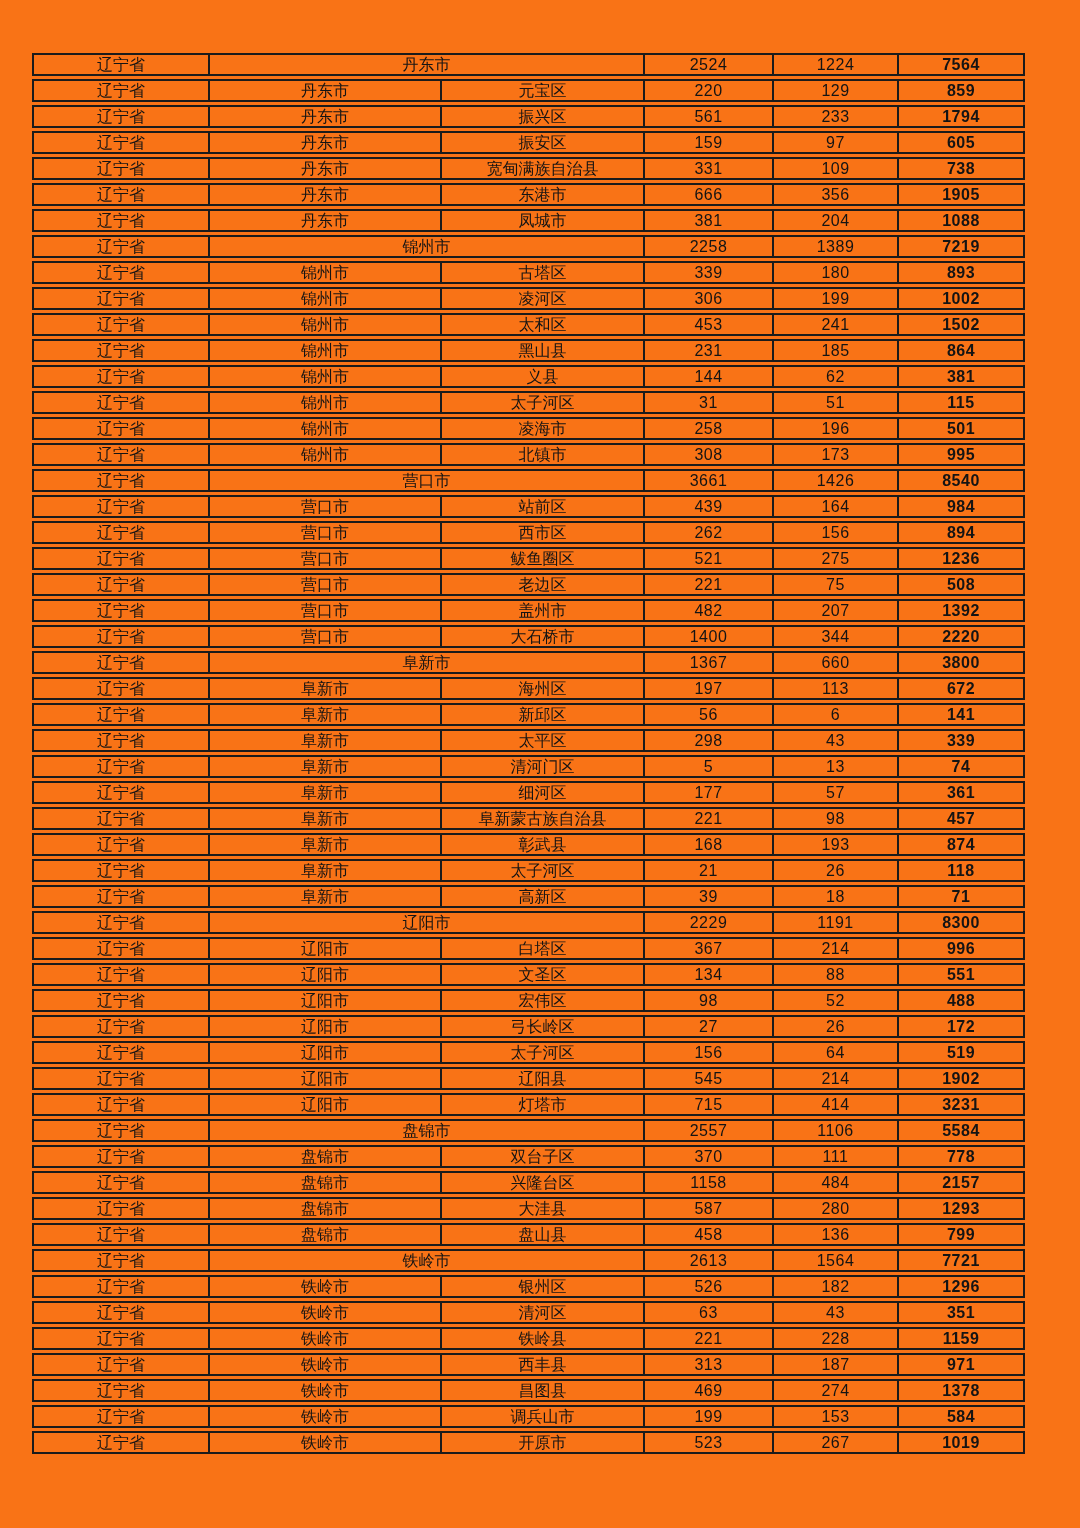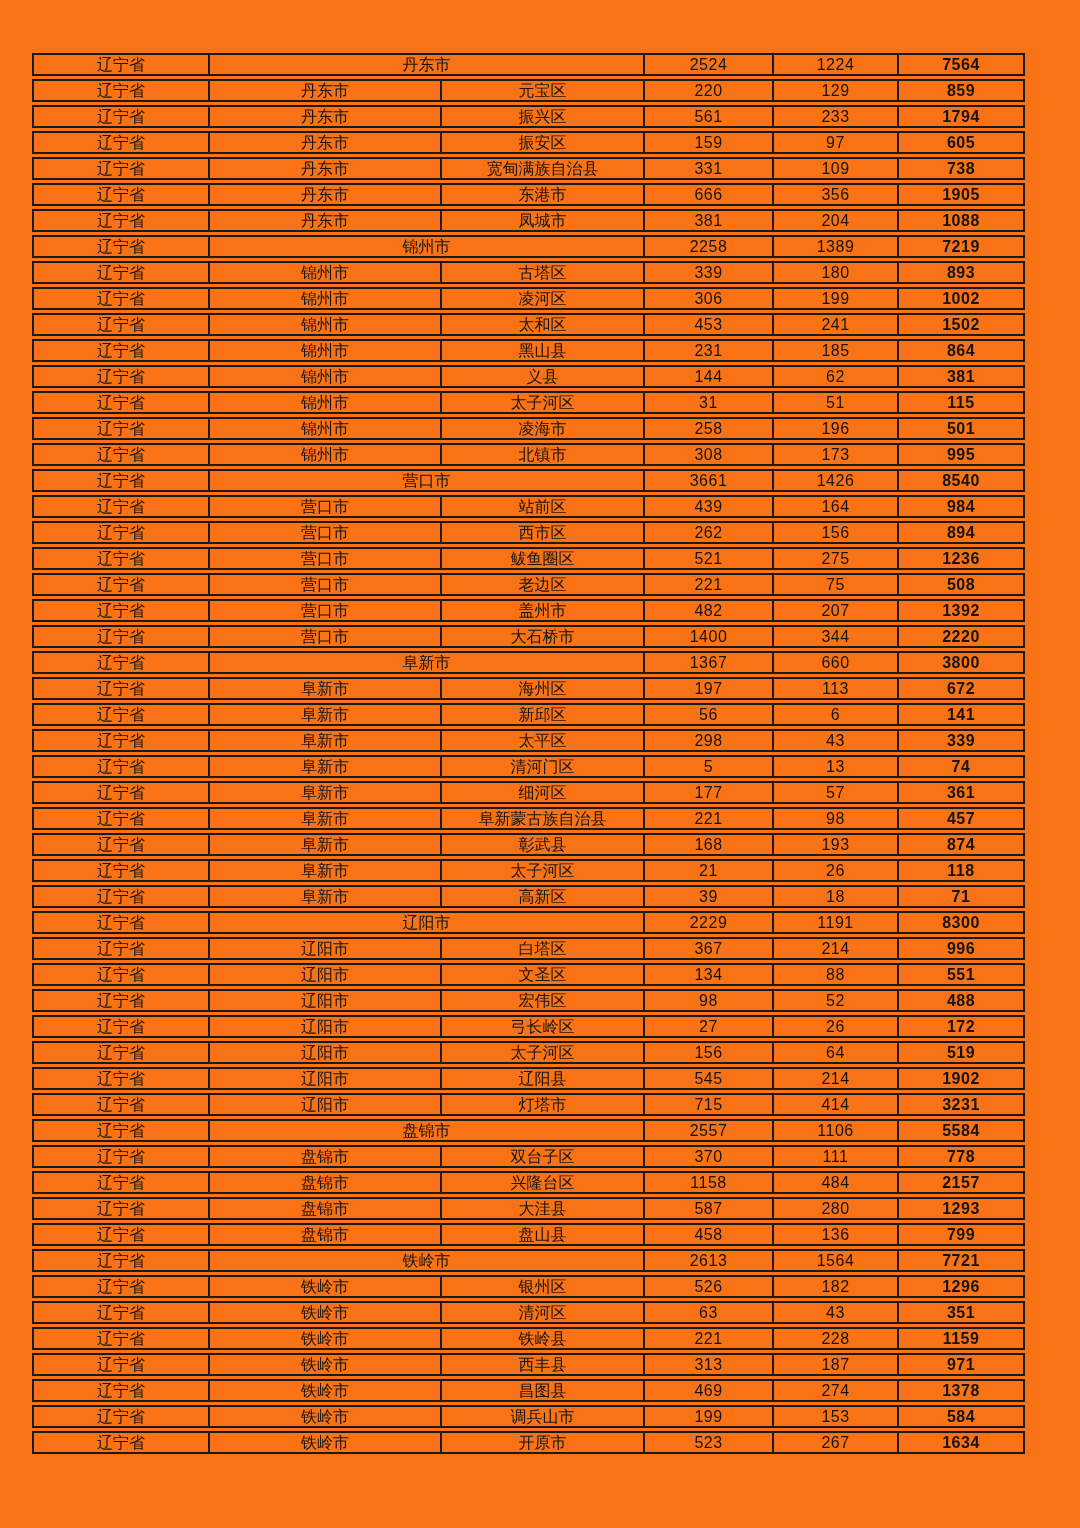--- a/index.html
+++ b/index.html
@@ -481,17 +481,17 @@
           <td class="num">199</td>
           <td class="num">153</td>
           <td class="num">584</td>
         </tr>
         <tr>
           <td class="cn">辽宁省</td>
           <td class="cn">铁岭市</td>
           <td class="cn">开原市</td>
           <td class="num">523</td>
           <td class="num">267</td>
-          <td class="num">1634</td>
+          <td class="num">1019</td>
         </tr>
       </tbody>
   </table>
 </div>
 
 </body></html>

